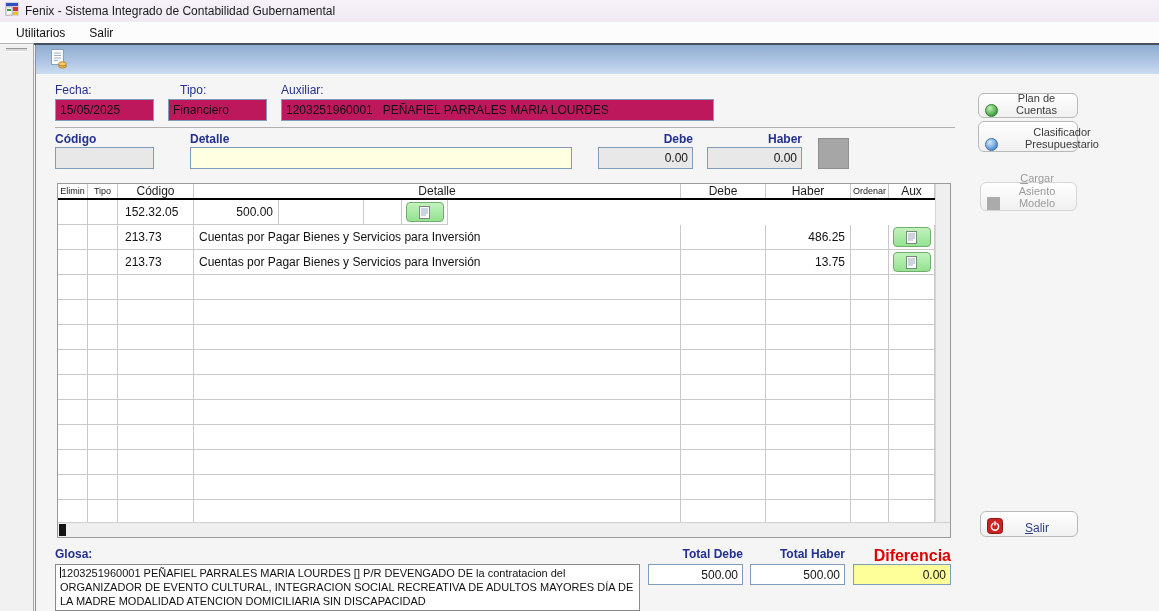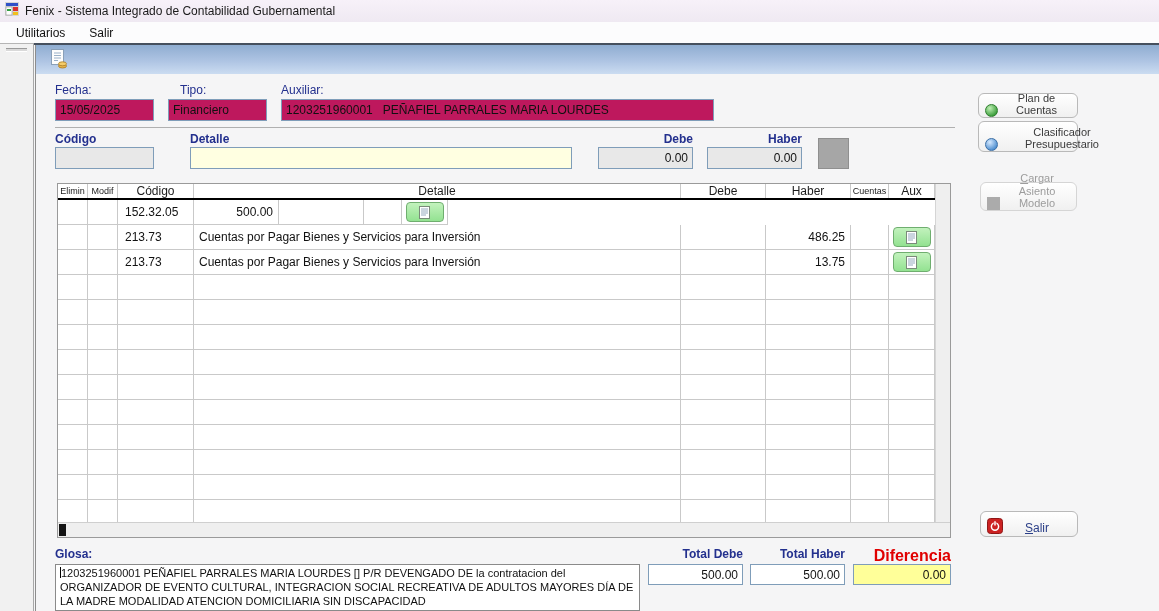--- a/index.html
+++ b/index.html
@@ -154,26 +154,26 @@
 <span class="lblb" style="left:707px; top:132px; width:95px; text-align:right;">Haber</span>
 <input class="fld gray num" style="left: 707px; top: 147px; width: 95px; height: 22px;" value="0.00">
 
 <div class="square-btn"></div>
 
 <div class="grid">
   <div class="grid-main">
     <div class="grid-table">
       <div class="thead">
         <div class="hc small col-elimin">Elimin</div>
-        <div class="hc small col-modif">Modif</div>
+        <div class="hc small col-modif">Tipo</div>
         <div class="hc col-codigo" style="justify-content:center; padding-left:0;">Código</div>
         <div class="hc col-detalle" style="justify-content:center; padding-left:0;">Detalle</div>
         <div class="hc col-debe" style="justify-content:center; padding-right:0;">Debe</div>
         <div class="hc col-haber" style="justify-content:center; padding-right:0;">Haber</div>
-        <div class="hc small col-ordenar">Cuentas</div>
+        <div class="hc small col-ordenar">Ordenar</div>
         <div class="hc col-aux">Aux</div>
       </div>
 
       <div id="grid-body">
         <div class="trow">
           <div class="c col-elimin"></div>
           <div class="c col-modif"></div>
           <div class="c col-codigo">152.32.05</div>
           <div class="c col-debe">500.00</div>
           <div class="c col-haber"></div>

